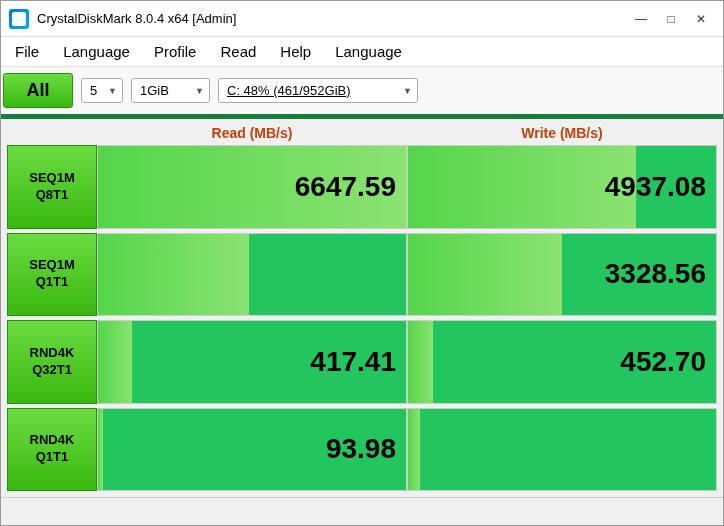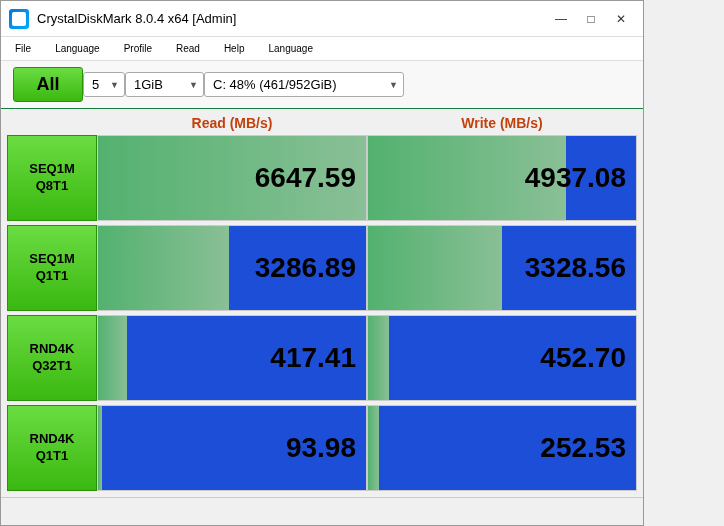--- a/index.html
+++ b/index.html
@@ -4,21 +4,21 @@
   <style>
     * { margin: 0; padding: 0; box-sizing: border-box; }
     body {
       font-family: 'Segoe UI', Arial, sans-serif;
       background: #f0f0f0;
       width: 724px;
       height: 526px;
       overflow: hidden;
     }
     .window {
-      width: 644px;
+      width: 724px;
       height: 526px;
       background: #f0f0f0;
       border: 1px solid #999;
       display: flex;
       flex-direction: column;
     }
     .title-bar {
       background: #ffffff;
       display: flex;
       align-items: center;
@@ -71,31 +71,32 @@
     .menu-bar {
       background: #ffffff;
       display: flex;
       align-items: center;
       padding: 2px 4px;
       border-bottom: 1px solid #ddd;
       gap: 4px;
     }
     .menu-item {
       padding: 4px 10px;
-      font-size: 10px;
+      font-size: 15px;
       color: #000;
       cursor: pointer;
       border-radius: 3px;
     }
     .toolbar {
       background: #f8f8f8;
       display: flex;
       align-items: center;
-      padding: 6px 12px;
-      border-bottom: 1px solid #15803d;
+      padding: 6px 2px;
+      gap: 8px;
+      border-bottom: 5px solid #15803d;
     }
     .all-btn {
       background: linear-gradient(to bottom, #6adc42, #3ab810);
       color: #000;
       font-weight: bold;
       font-size: 18px;
       border: 1px solid #2a9008;
       padding: 6px 20px;
       cursor: pointer;
       min-width: 70px;
@@ -122,20 +123,21 @@
       font-size: 9px;
       position: absolute;
       right: 6px;
       top: 50%;
       transform: translateY(-50%);
       pointer-events: none;
       color: #555;
     }
     .select-drive {
       min-width: 200px;
+      text-decoration: underline;
     }
     .main-content {
       display: flex;
       flex-direction: column;
       flex: 1;
       padding: 6px;
       gap: 0;
     }
     .col-headers {
       display: flex;
@@ -173,21 +175,21 @@
       align-items: center;
       justify-content: center;
       font-weight: bold;
       font-size: 13px;
       color: #000;
       line-height: 1.3;
     }
     .data-cell {
       flex: 1;
       position: relative;
-      background: #1d4ed8;
+      background: #22c55e;
       border: 1px solid #ccc;
       display: flex;
       align-items: center;
       justify-content: flex-end;
       overflow: hidden;
     }
     .bar-fill {
       position: absolute;
       left: 0;
       top: 0;
@@ -296,21 +298,20 @@
         </div>
       </div>
 
       <div class="data-row">
         <div class="row-label">
           <span>SEQ1M</span>
           <span>Q1T1</span>
         </div>
         <div class="data-cell">
           <div class="bar-fill" style="width:49%"></div>
-          <span class="cell-value">3286.89</span>
         </div>
         <div class="data-cell">
           <div class="bar-fill" style="width:50%"></div>
           <span class="cell-value">3328.56</span>
         </div>
       </div>
 
       <div class="data-row">
         <div class="row-label">
           <span>RND4K</span>
@@ -330,21 +331,20 @@
         <div class="row-label">
           <span>RND4K</span>
           <span>Q1T1</span>
         </div>
         <div class="data-cell">
           <div class="bar-fill" style="width:1.5%"></div>
           <span class="cell-value">93.98</span>
         </div>
         <div class="data-cell">
           <div class="bar-fill" style="width:4%"></div>
-          <span class="cell-value">252.53</span>
         </div>
       </div>
 
     </div>
   </div>
 
   <div class="status-bar">
     <span></span>
   </div>
 </div>

